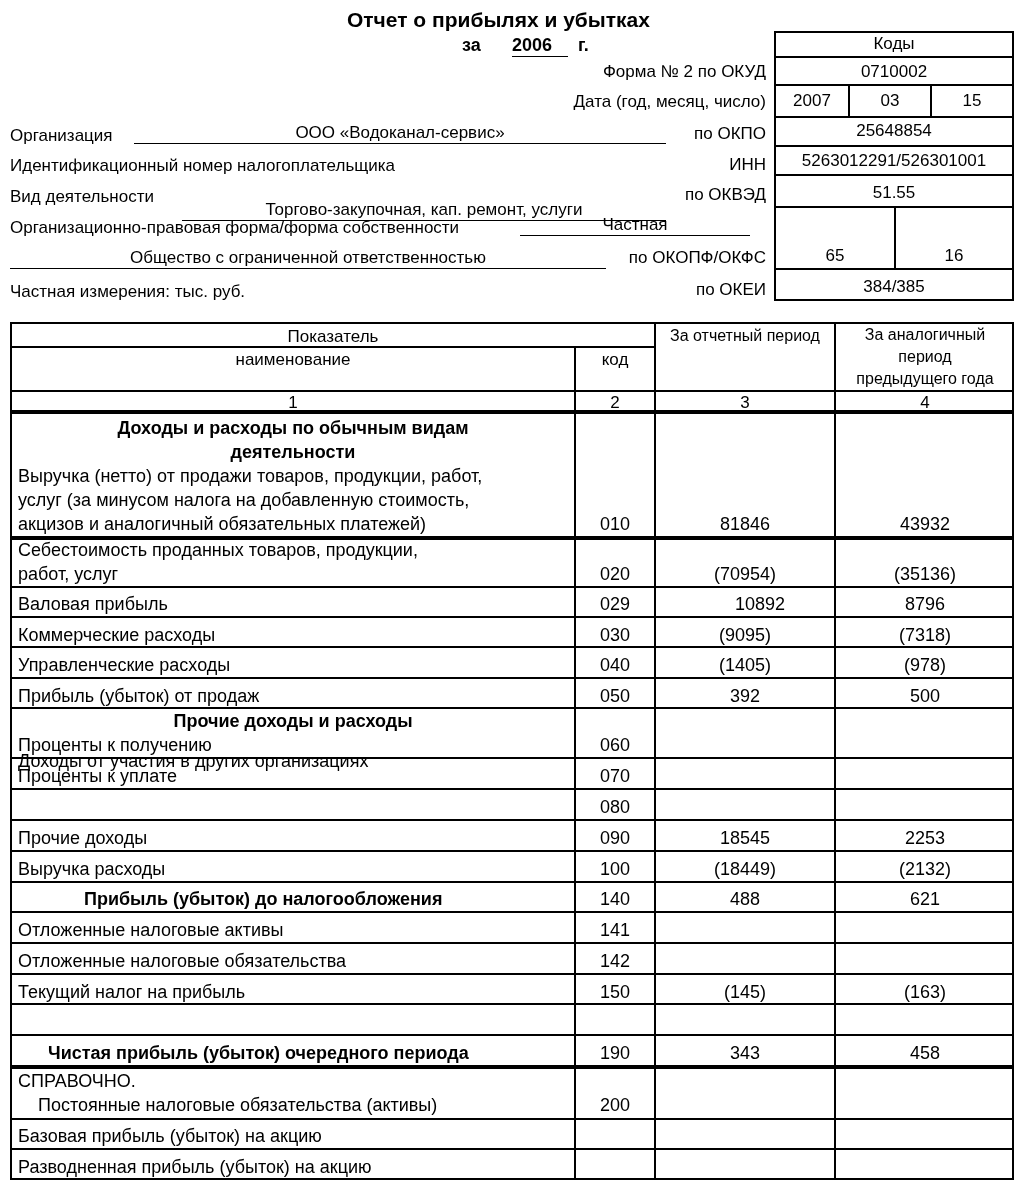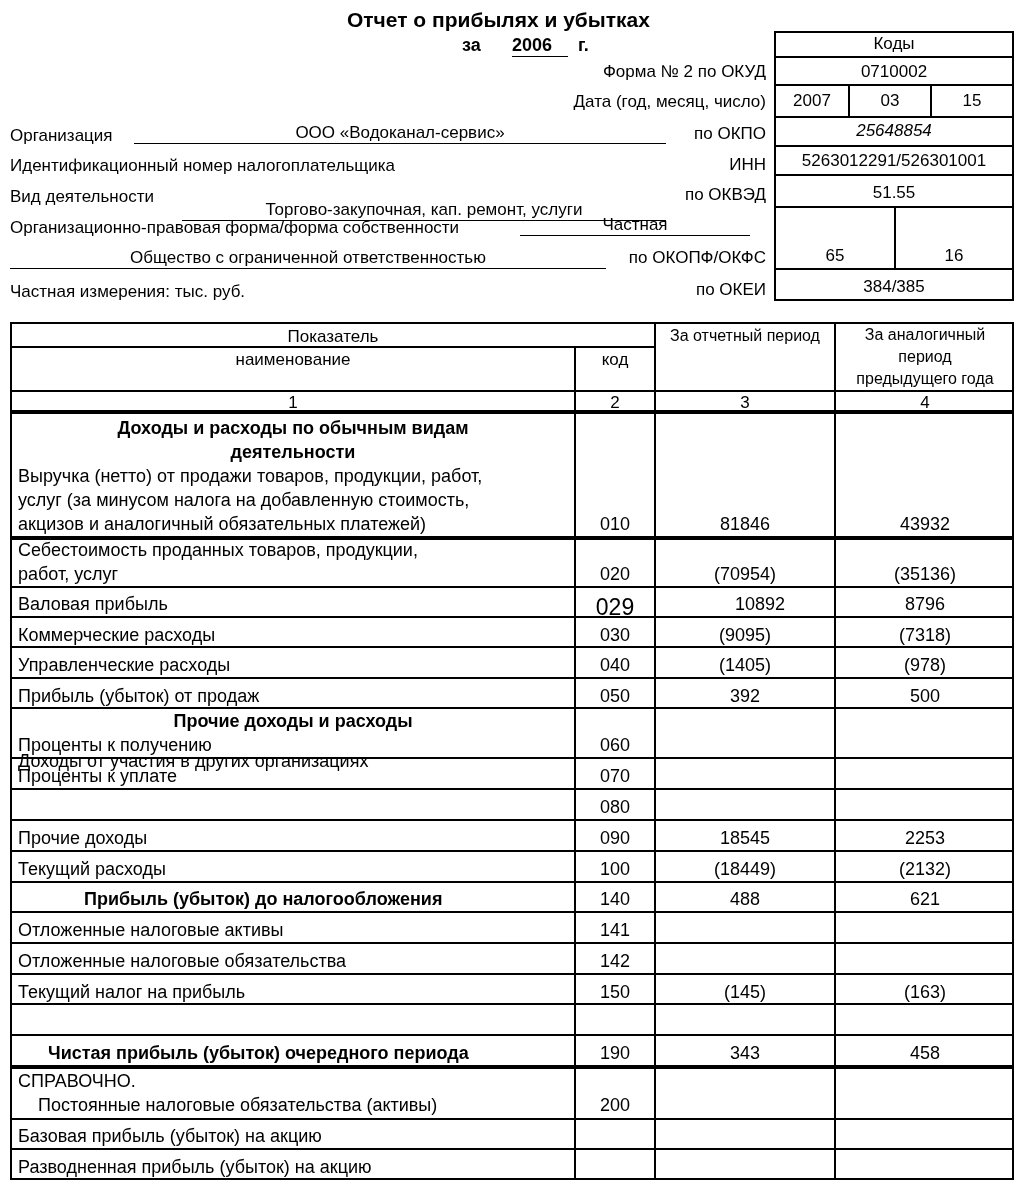--- a/index.html
+++ b/index.html
@@ -30,21 +30,21 @@
 <div class="cell" style="left:776px; top:34px; width:236px;">Коды</div>
 <div class="hline" style="left:774px; top:56px; width:240px;"></div>
 <div class="cell" style="left:776px; top:62px; width:236px;">0710002</div>
 <div class="hline" style="left:774px; top:84px; width:240px;"></div>
 <div class="cell" style="left:776px; top:91px; width:72px;">2007</div>
 <div class="vline" style="left:848px; top:84px; height:32px;"></div>
 <div class="cell" style="left:850px; top:91px; width:80px;">03</div>
 <div class="vline" style="left:930px; top:84px; height:32px;"></div>
 <div class="cell" style="left:932px; top:91px; width:80px;">15</div>
 <div class="hline" style="left:774px; top:116px; width:240px;"></div>
-<div class="cell" style="left:776px; top:121px; width:236px;font-style:italic;">25648854</div>
+<div class="cell" style="left:776px; top:121px; width:236px;">25648854</div>
 <div class="hline" style="left:774px; top:145px; width:240px;"></div>
 <div class="cell" style="left:776px; top:151px; width:236px;">5263012291/526301001</div>
 <div class="hline" style="left:774px; top:174px; width:240px;"></div>
 <div class="cell" style="left:776px; top:183px; width:236px;">51.55</div>
 <div class="hline" style="left:774px; top:206px; width:240px;"></div>
 <div class="vline" style="left:894px; top:206px; height:62px;"></div>
 <div class="cell" style="left:776px; top:246px; width:118px;">65</div>
 <div class="cell" style="left:896px; top:246px; width:116px;">16</div>
 <div class="hline" style="left:774px; top:268px; width:240px;"></div>
 <div class="cell" style="left:776px; top:277px; width:236px;">384/385</div>
@@ -99,21 +99,21 @@
 <div class="hline thick" style="left:10px; top:536px; width:1004px;"></div>
 
 <div class="rowtext" style="left:18px; top:540px;">Себестоимость проданных товаров, продукции,</div>
 <div class="rowtext" style="left:18px; top:564px;">работ, услуг</div>
 <div class="cell" style="left:576px; top:564px; width:78px; font-size:18px;">020</div>
 <div class="cell" style="left:656px; top:564px; width:178px; font-size:18px;">(70954)</div>
 <div class="cell" style="left:836px; top:564px; width:178px; font-size:18px;">(35136)</div>
 <div class="hline" style="left:10px; top:586px; width:1004px;"></div>
 
 <div class="rowtext" style="left:18px; top:594px;">Валовая прибыль</div>
-<div class="cell" style="left:576px; top:594px; width:78px; font-size:23px;">029</div>
+<div class="cell" style="left:576px; top:594px; width:78px; font-size:18px;">029</div>
 <div class="cell" style="left:656px; top:594px; width:208px; font-size:18px;">10892</div>
 <div class="cell" style="left:836px; top:594px; width:178px; font-size:18px;">8796</div>
 <div class="hline" style="left:10px; top:616px; width:1004px;"></div>
 
 <div class="rowtext" style="left:18px; top:625px;">Коммерческие расходы</div>
 <div class="cell" style="left:576px; top:625px; width:78px; font-size:18px;">030</div>
 <div class="cell" style="left:656px; top:625px; width:178px; font-size:18px;">(9095)</div>
 <div class="cell" style="left:836px; top:625px; width:178px; font-size:18px;">(7318)</div>
 <div class="hline" style="left:10px; top:646px; width:1004px;"></div>
 
@@ -141,21 +141,21 @@
 <div class="rowtext" style="left:18px; top:751px;">Доходы от участия в других организациях</div>
 <div class="cell" style="left:576px; top:797px; width:78px; font-size:18px;">080</div>
 <div class="hline" style="left:10px; top:819px; width:1004px;"></div>
 
 <div class="rowtext" style="left:18px; top:828px;">Прочие доходы</div>
 <div class="cell" style="left:576px; top:828px; width:78px; font-size:18px;">090</div>
 <div class="cell" style="left:656px; top:828px; width:178px; font-size:18px;">18545</div>
 <div class="cell" style="left:836px; top:828px; width:178px; font-size:18px;">2253</div>
 <div class="hline" style="left:10px; top:850px; width:1004px;"></div>
 
-<div class="rowtext" style="left:18px; top:859px;">Текущий расходы</div>
+<div class="rowtext" style="left:18px; top:859px;">Выручка расходы</div>
 <div class="cell" style="left:576px; top:859px; width:78px; font-size:18px;">100</div>
 <div class="cell" style="left:656px; top:859px; width:178px; font-size:18px;">(18449)</div>
 <div class="cell" style="left:836px; top:859px; width:178px; font-size:18px;">(2132)</div>
 <div class="hline" style="left:10px; top:881px; width:1004px;"></div>
 
 <div class="rowtext bold" style="left:84px; top:889px;">Прибыль (убыток) до налогообложения</div>
 <div class="cell" style="left:576px; top:889px; width:78px; font-size:18px;">140</div>
 <div class="cell" style="left:656px; top:889px; width:178px; font-size:18px;">488</div>
 <div class="cell" style="left:836px; top:889px; width:178px; font-size:18px;">621</div>
 <div class="hline" style="left:10px; top:911px; width:1004px;"></div>

